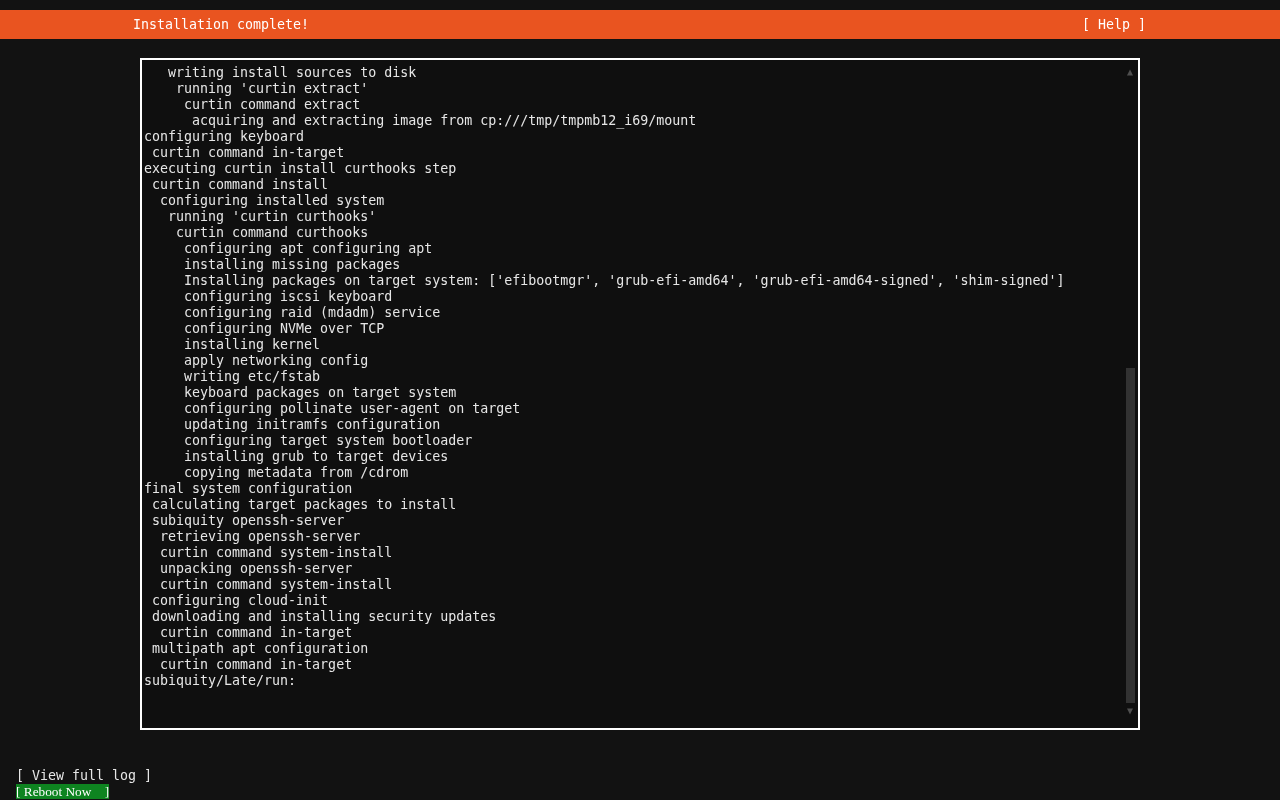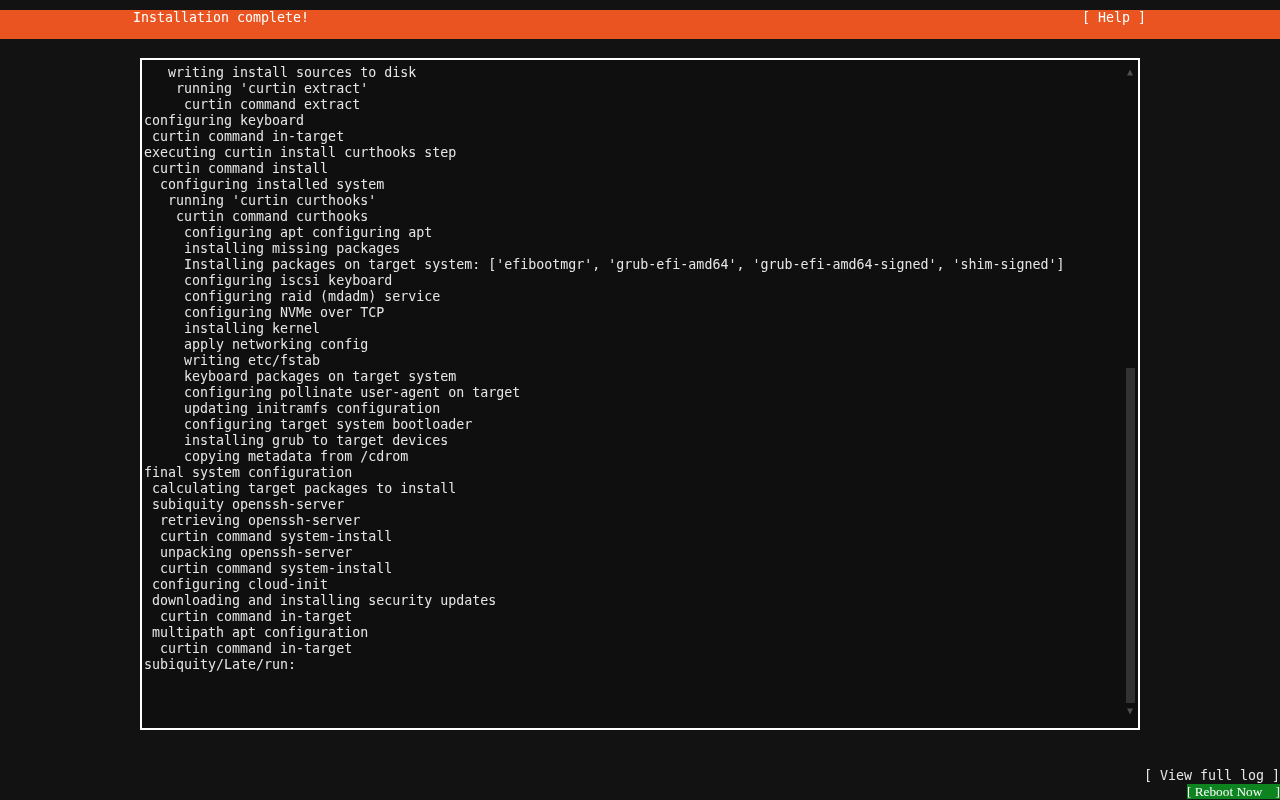--- a/index.html
+++ b/index.html
@@ -10,21 +10,21 @@
     font-family: "DejaVu Sans Mono", monospace;
     overflow: hidden; position: relative;
   }
 
   
   .titlebar {
     position: absolute; left: 0; top: 10px;
     width: 1280px; height: 29px;
     background: var(--accent_orange, #e95420);
     color: var(--title_text, #ffffff);
-    display: flex; justify-content: space-between;
+    display: flex; align-items: center; justify-content: space-between;
     padding: 0 134px 0 133px;
     font-size: 13.3px; white-space: pre;
   }
   .help-btn { cursor: pointer; }
 
   
   .logbox {
     position: absolute; left: 140px; top: 58px;
     width: 1000px; height: 672px;
     border: 2px solid var(--border, #ffffff);
@@ -49,21 +49,21 @@
   .scroll-down { top: 646px; }
   .scroll-thumb {
     position: absolute; right: 3px; top: 308px;
     width: 9px; height: 335px;
     background: var(--scrollbar_thumb, #323232);
     cursor: grab;
   }
 
   
   .footer-row {
-    position: absolute; left: 0; width: 1280px; text-align: right;
+    position: absolute; left: 0; width: 1280px; text-align: left;
     font-size: 13.3px; line-height: 15px; white-space: pre;
   }
   .row-viewlog { top: 753px; }
   .row-reboot  { top: 769px; }
   .btn {
     display: inline-block; color: var(--text, #e6e6e6);
     cursor: pointer; white-space: pre;
   }
   .btn-green {
     background: var(--accent_green, #0e8420);
@@ -76,20 +76,21 @@
 <div class="titlebar">
   <span>Installation complete!</span>
   <span class="help-btn">[ Help ]</span>
 </div>
 
 <div class="logbox">
   <div class="log">
       <div class="log-line">   writing install sources to disk</div>
       <div class="log-line">    running 'curtin extract'</div>
       <div class="log-line">     curtin command extract</div>
+      <div class="log-line">      acquiring and extracting image from cp:///tmp/tmpmb12_i69/mount</div>
       <div class="log-line">configuring keyboard</div>
       <div class="log-line"> curtin command in-target</div>
       <div class="log-line">executing curtin install curthooks step</div>
       <div class="log-line"> curtin command install</div>
       <div class="log-line">  configuring installed system</div>
       <div class="log-line">   running 'curtin curthooks'</div>
       <div class="log-line">    curtin command curthooks</div>
       <div class="log-line">     configuring apt configuring apt</div>
       <div class="log-line">     installing missing packages</div>
       <div class="log-line">     Installing packages on target system: ['efibootmgr', 'grub-efi-amd64', 'grub-efi-amd64-signed', 'shim-signed']</div>

